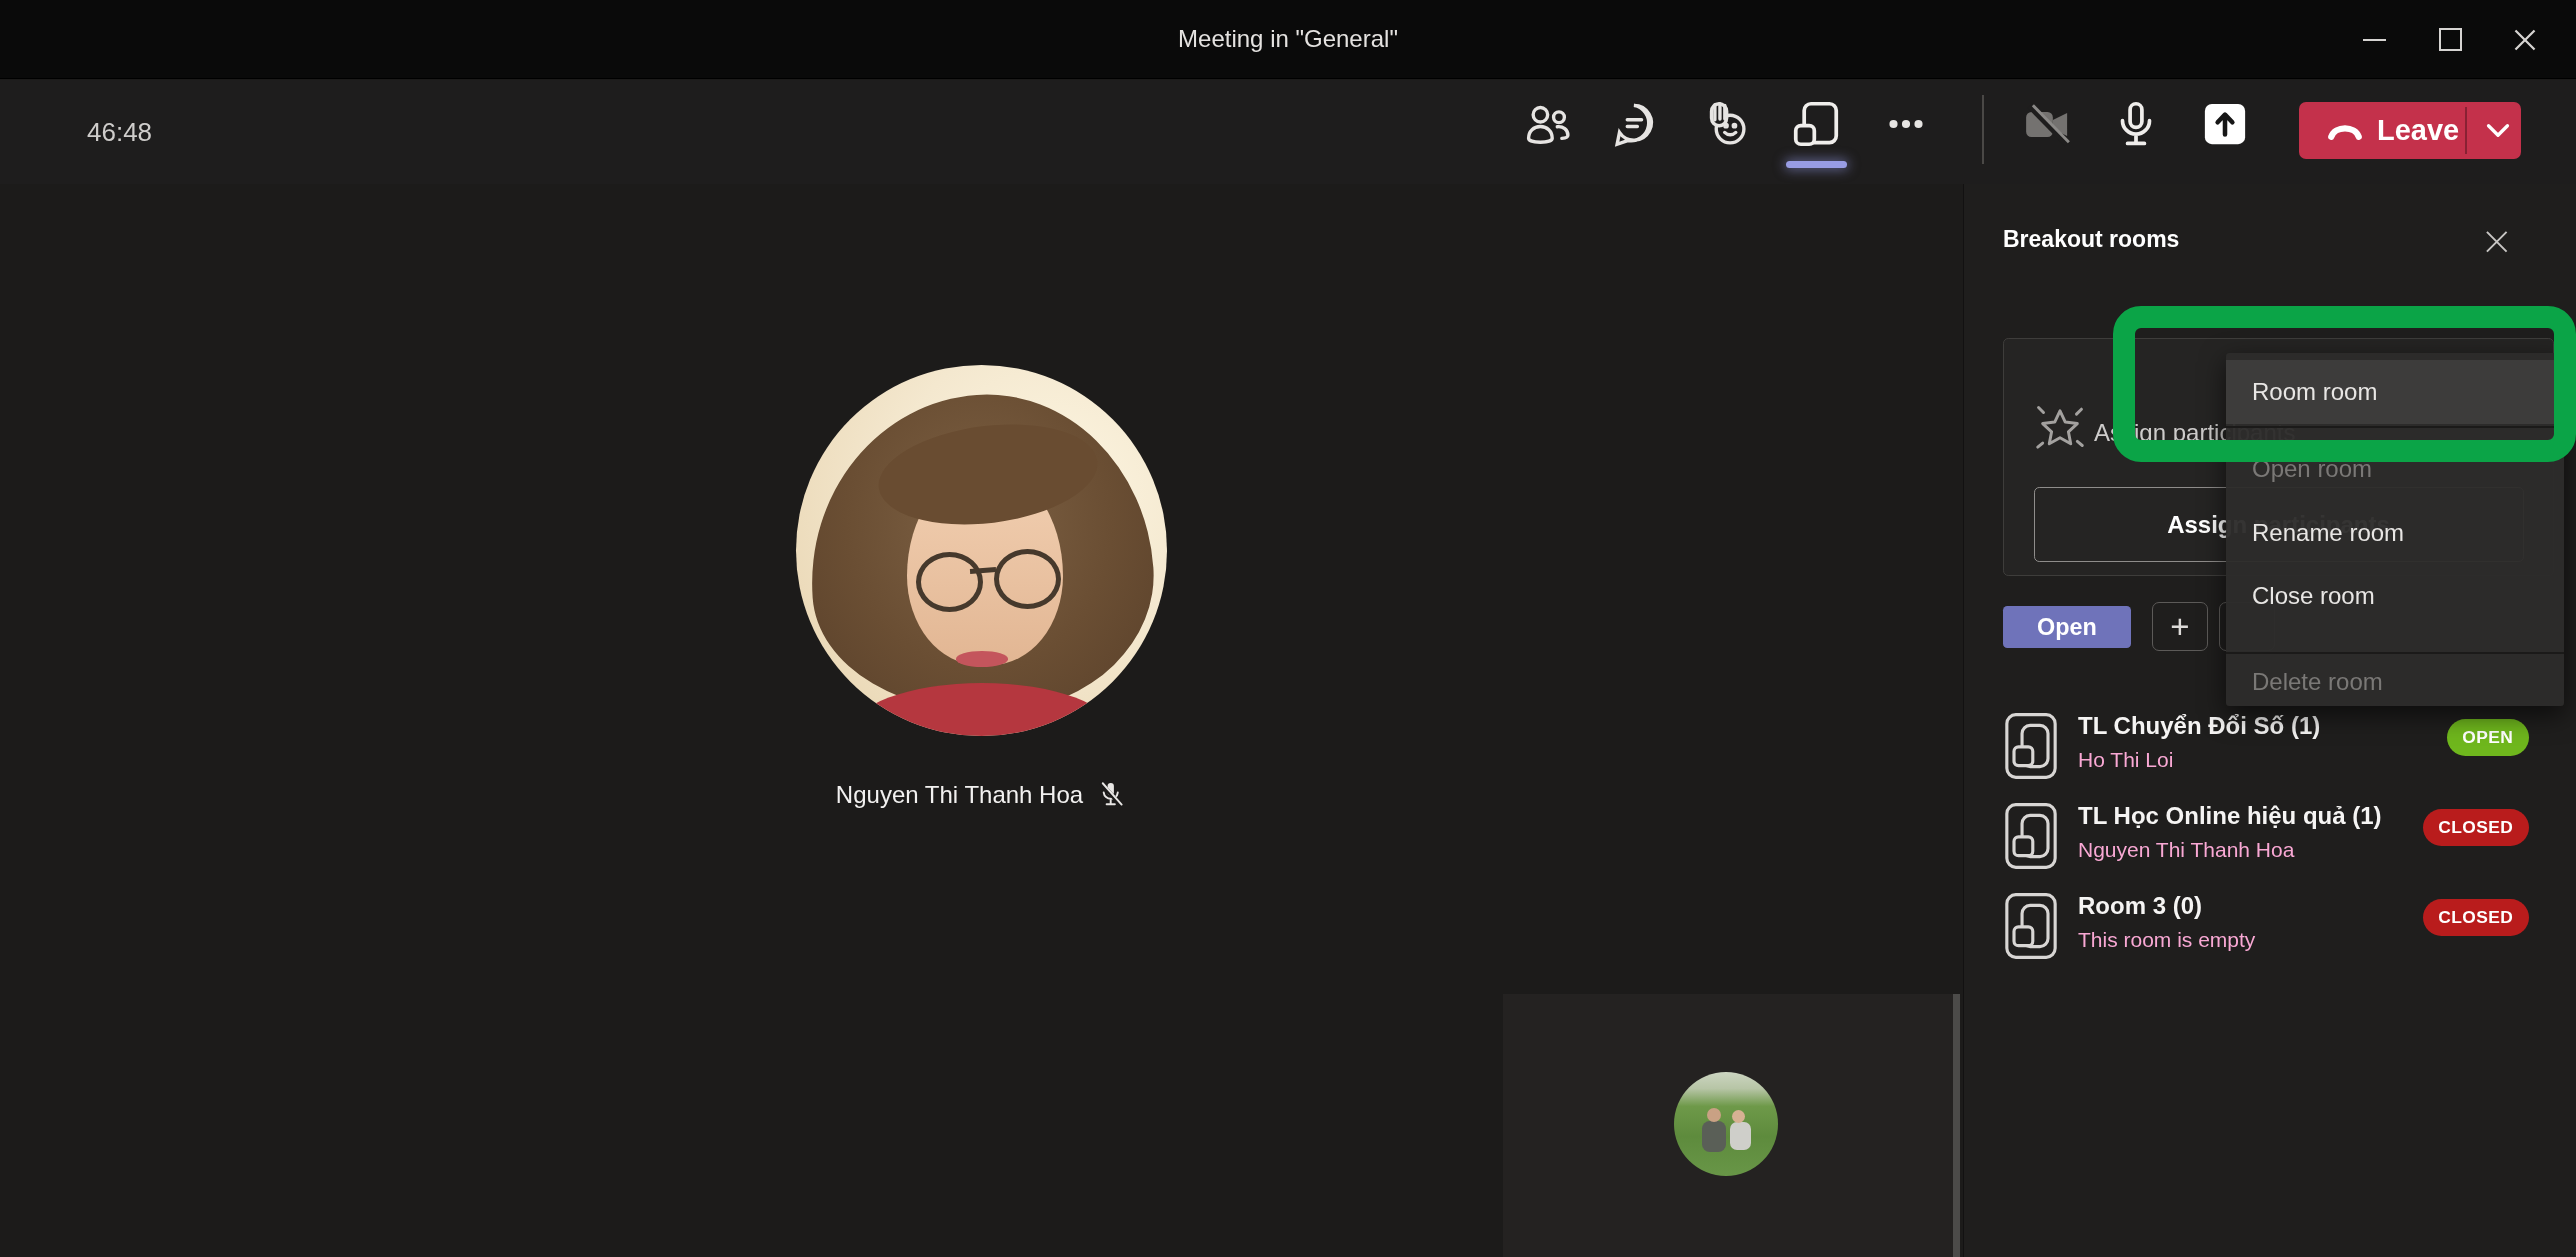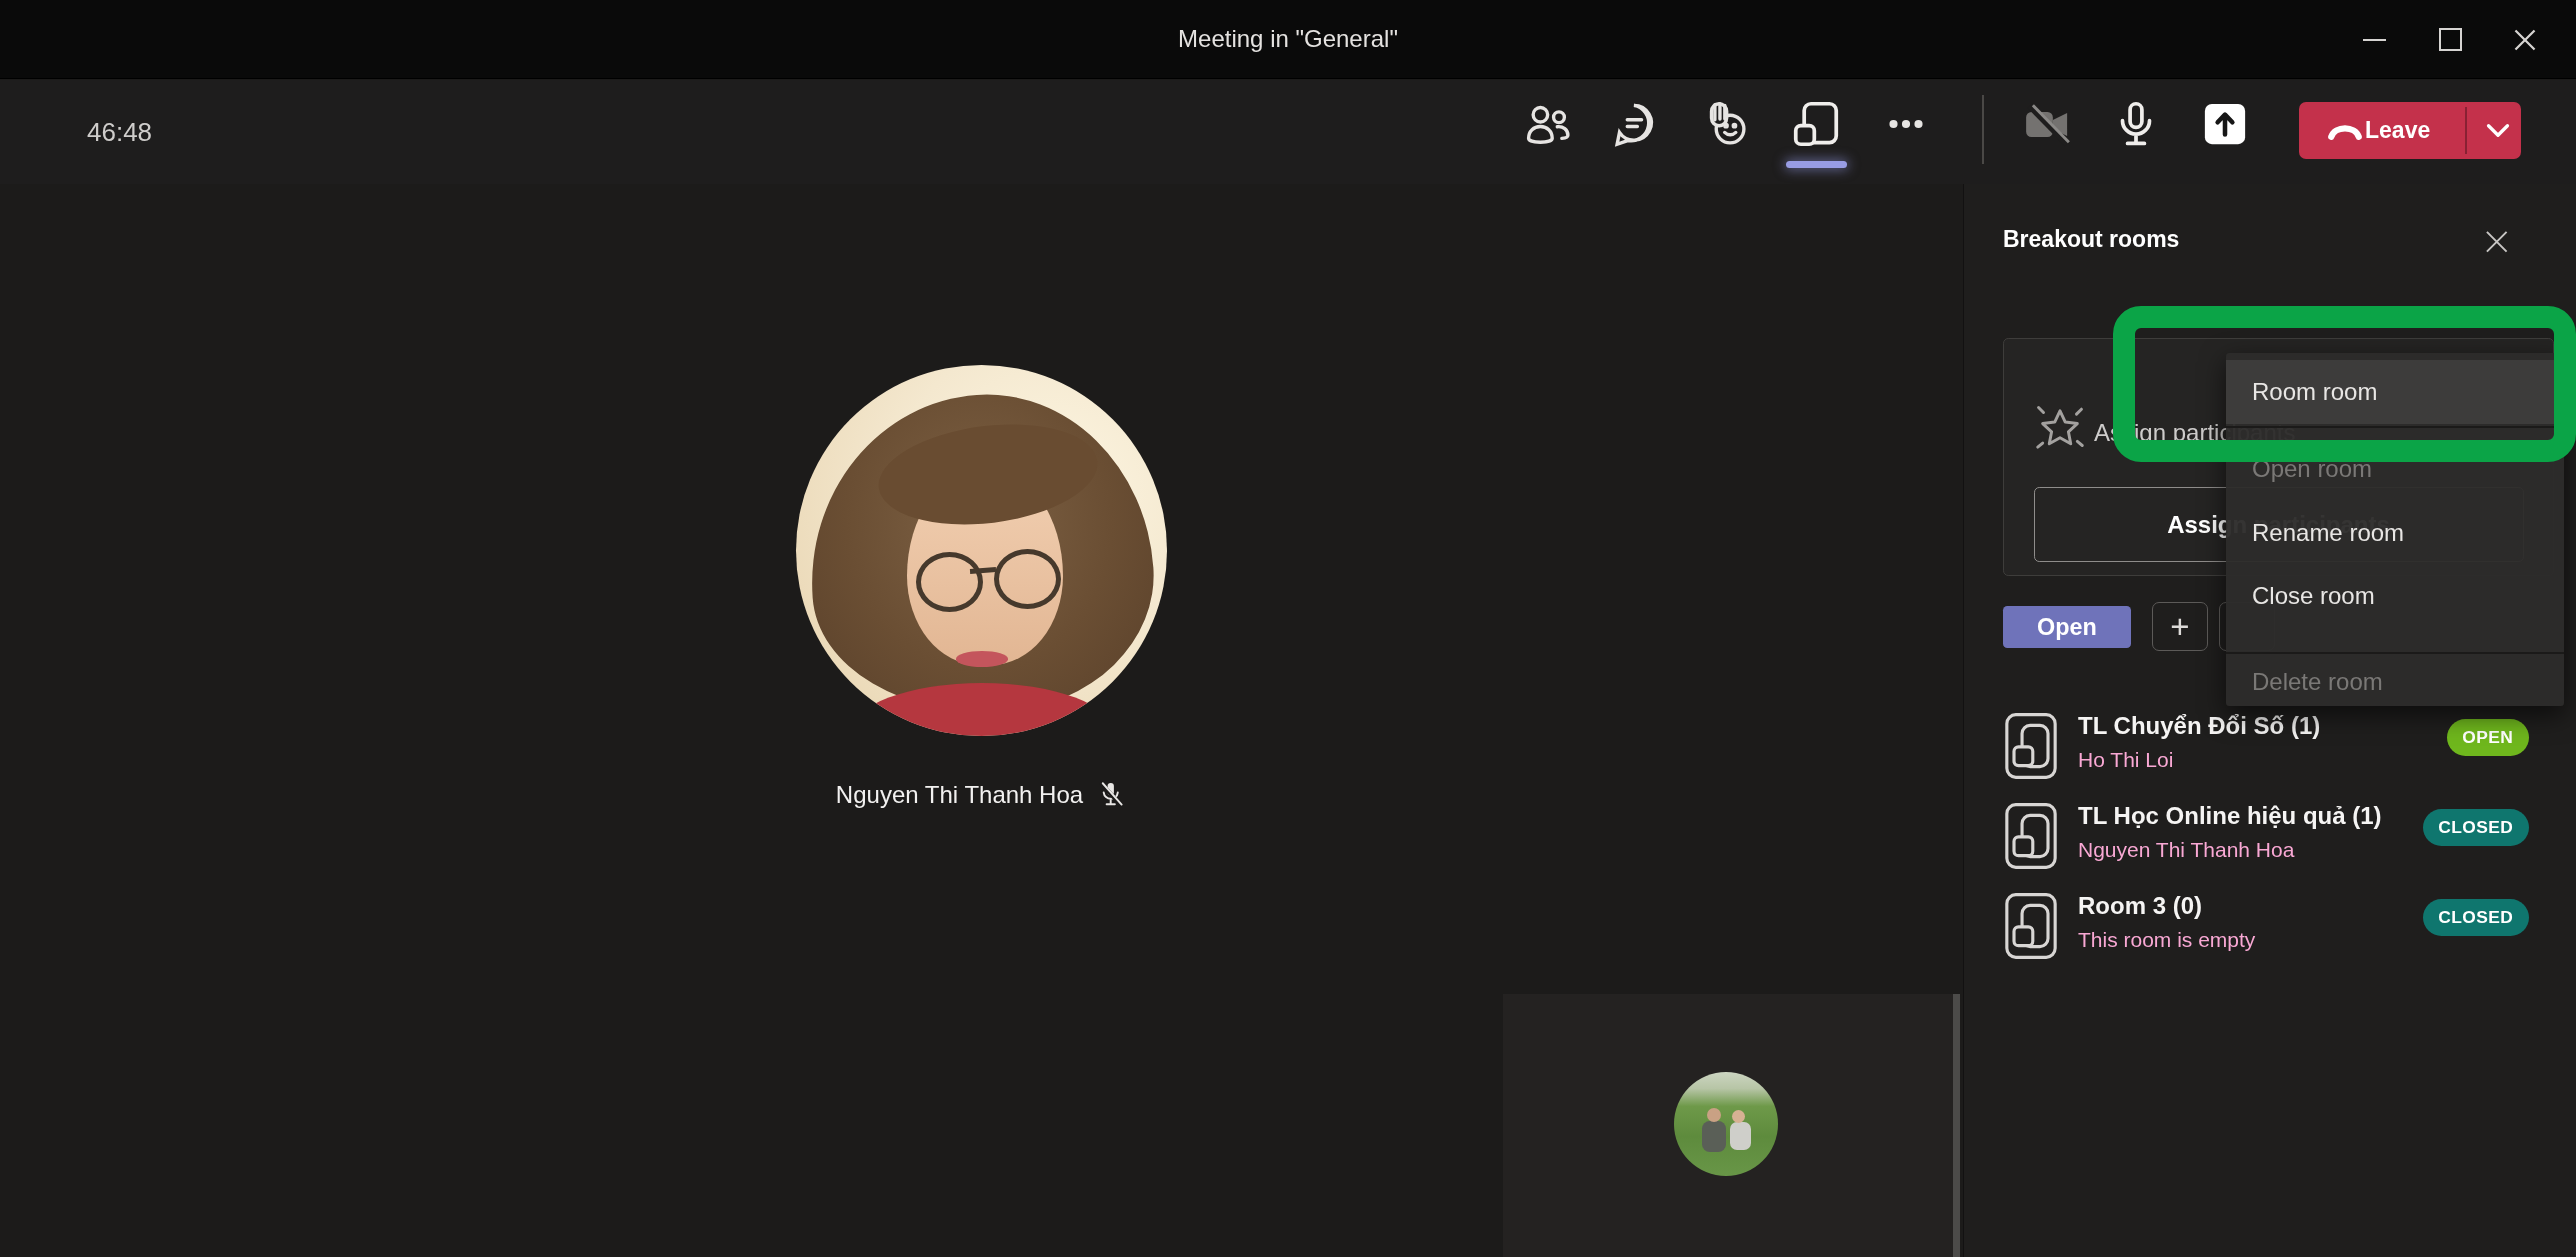--- a/index.html
+++ b/index.html
@@ -21,21 +21,21 @@
   #timer{left:87px;top:80px;height:104px;display:flex;align-items:center;font-size:26px;color:#cfcdcb;}
   .tbtn{top:91px;width:66px;height:66px;display:flex;align-items:center;justify-content:center;cursor:pointer;border-radius:7px;}
   #btn-people{left:1515px;} #btn-chat{left:1601px;} #btn-react{left:1692px;}
   #btn-breakout{left:1783px;} #btn-more{left:1873px;}
   #breakout-underline{left:1786px;top:161px;width:61px;height:7px;border-radius:3.5px;background:#989ce4;
     box-shadow:0 0 12px 1.7px rgba(150,155,230,.55);}
   #tb-divider{left:1982px;top:95px;width:1.7px;height:69px;background:#4a4846;}
   #btn-cam{left:2014px;} #btn-mic{left:2103px;} #btn-share{left:2192px;}
   #leave-btn{left:2299px;top:102px;width:222px;height:57px;background:#c4314b;border-radius:7px;
     display:flex;align-items:center;cursor:pointer;}
-  #leave-label{font-size:23px;font-weight:bold;color:#fff;margin-left:0;}
+  #leave-label{font-size:29px;font-weight:bold;color:#fff;margin-left:12px;}
   #leave-divider{position:absolute;left:166px;top:5.2px;width:1.7px;height:47px;background:rgba(90,20,35,.55);}
   #leave-chevron{position:absolute;left:174px;top:0;width:49px;height:57px;display:flex;align-items:center;justify-content:center;}
 
   
   #stage{left:0;top:184px;width:1963px;height:1074px;background:#1c1b1a;}
   #avatar-main{left:796px;top:365px;width:371px;height:371px;border-radius:50%;overflow:hidden;
     background:radial-gradient(circle at 68% 35%, #fdf6e2 0%, #f4e8cf 45%, #e6d1ab 100%);}
   .av-hair{position:absolute;left:14px;top:29.5px;width:342px;height:318px;
     background:radial-gradient(ellipse at 50% 40%, #7d6144 0%, #6a4e33 55%, #59402a 100%);
     border-radius:52% 48% 46% 54% / 60% 58% 42% 40%;transform:rotate(-4deg);}
@@ -77,21 +77,21 @@
     display:flex;align-items:center;justify-content:center;font-size:33px;font-weight:200;color:#dddbd9;cursor:pointer;}
   #hidden-btn{left:2219px;top:602px;width:54px;height:47px;border:1.7px solid #5c5a58;border-radius:7px;}
 
   .room-row{left:2003px;width:531px;height:83px;cursor:pointer;}
   #room-0{top:705px;} #room-1{top:795px;} #room-2{top:885px;}
   .room-icon{position:absolute;left:0;top:7px;}
   .room-title{position:absolute;left:75px;top:7px;font-size:24px;font-weight:bold;color:#f5f4f3;white-space:nowrap;}
   .room-sub{position:absolute;left:75px;top:43px;font-size:21px;color:#f9a8d4;white-space:nowrap;}
   .badge{position:absolute;right:5.2px;top:14px;padding:7.8px 15.6px;border-radius:21px;font-size:17.4px;font-weight:bold;
     color:#fff;letter-spacing:0.4px;}
-  .badge-open{background:#6fb71d;} .badge-closed{background:#0f766e;text-align:right;}
+  .badge-open{background:#6fb71d;} .badge-closed{background:#b91c1c;text-align:right;}
 
   
   #context-menu{left:2226px;top:353px;width:338px;height:353px;background:rgba(45,44,43,.96);border-radius:3.5px;
     box-shadow:0 8.7px 26px rgba(0,0,0,.6);z-index:50;}
   .menu-item{position:absolute;left:0;width:338px;display:flex;align-items:center;padding-left:26px;box-sizing:border-box;
     font-size:24px;color:#e8e6e4;cursor:pointer;}
   #mi-0{top:7px;height:64px;background:#3d3c3b;}
   #mi-1{top:84px;height:63px;color:#7a7876;cursor:default;}
   #mi-2{top:148px;height:63px;}
   #mi-3{top:211px;height:63px;}

